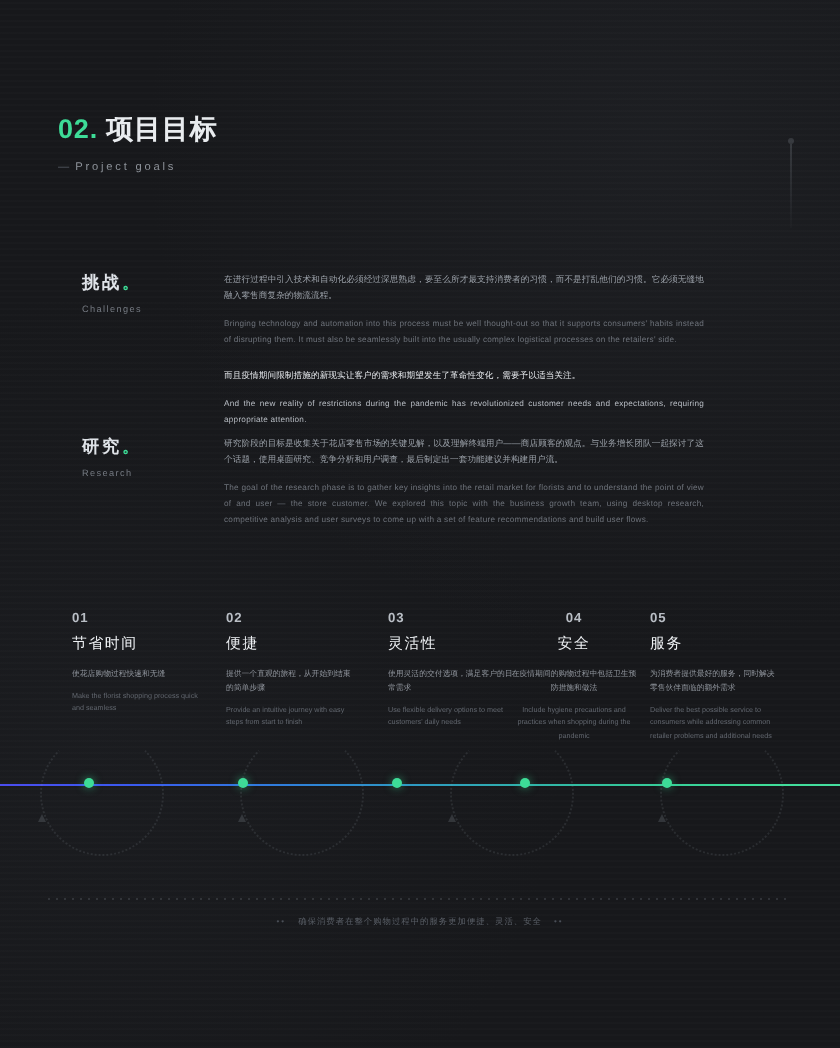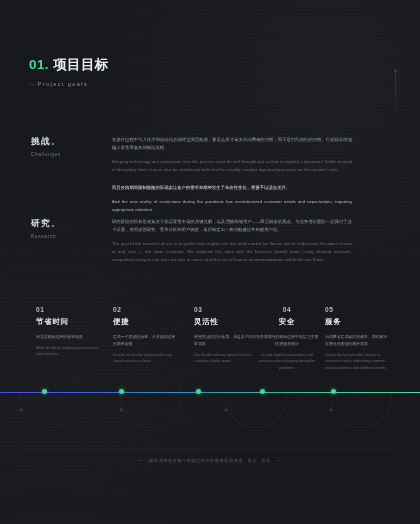--- a/index.html
+++ b/index.html
@@ -45,21 +45,21 @@
     background:linear-gradient(180deg, rgba(150,158,168,0.22), rgba(150,158,168,0.02));
   }
   .edge-tick-dot {
     position:absolute; right:23px; top:69px;
     width:3px; height:3px; border-radius:50%;
     background:rgba(150,158,168,0.22);
   }
 
   
   .block { position:absolute; display:flex; }
-  .block-label { width:112px; flex:none; padding-left:31px; }
+  .block-label { width:112px; flex:none; padding-left:41px; }
   .label-cn {
     font-size:8.6px; font-weight:bold; color:#dfe3e8;
     letter-spacing:1.4px; white-space:nowrap;
   }
   .label-cn .dot { color:#3ddc97; }
   .label-en {
     margin-top:4px;
     font-size:4.6px; letter-spacing:0.7px; color:#767b83;
     white-space:nowrap;
   }
@@ -87,21 +87,21 @@
   .cards { position:absolute; left:0; top:306px; width:420px; }
   .card {
     position:absolute; width:66px;
   }
   .card-num {
     font-size:6.6px; font-weight:bold; color:#b9bec5;
     letter-spacing:0.5px;
   }
   .card-title {
     margin-top:4px;
-    font-size:7.4px; font-weight:bold; color:#eef1f4;
+    font-size:7.4px; font-weight:normal; color:#eef1f4;
     letter-spacing:0.8px; white-space:nowrap;
   }
   .card-desc-cn {
     margin-top:7px;
     font-size:3.9px; line-height:1.75; color:#8f949c;
   }
   .card-desc-en {
     margin-top:4px;
     font-size:3.6px; line-height:1.8; color:#61666e;
   }
@@ -156,21 +156,21 @@
   }
 </style>
 </head>
 <body>
 
 <div class="slide">
   <div class="bg-noise"></div>
 
   <div class="header">
     <div class="header-title">
-      <span class="header-num">01.</span>
+      <span class="header-num">02.</span>
       <span>项目目标</span>
     </div>
     <div class="header-sub">
       <span class="dash">—</span><span>Project goals</span>
     </div>
   </div>
   <div class="edge-tick-dot"></div>
   <div class="edge-tick"></div>
 
   <div class="block block-challenges">

